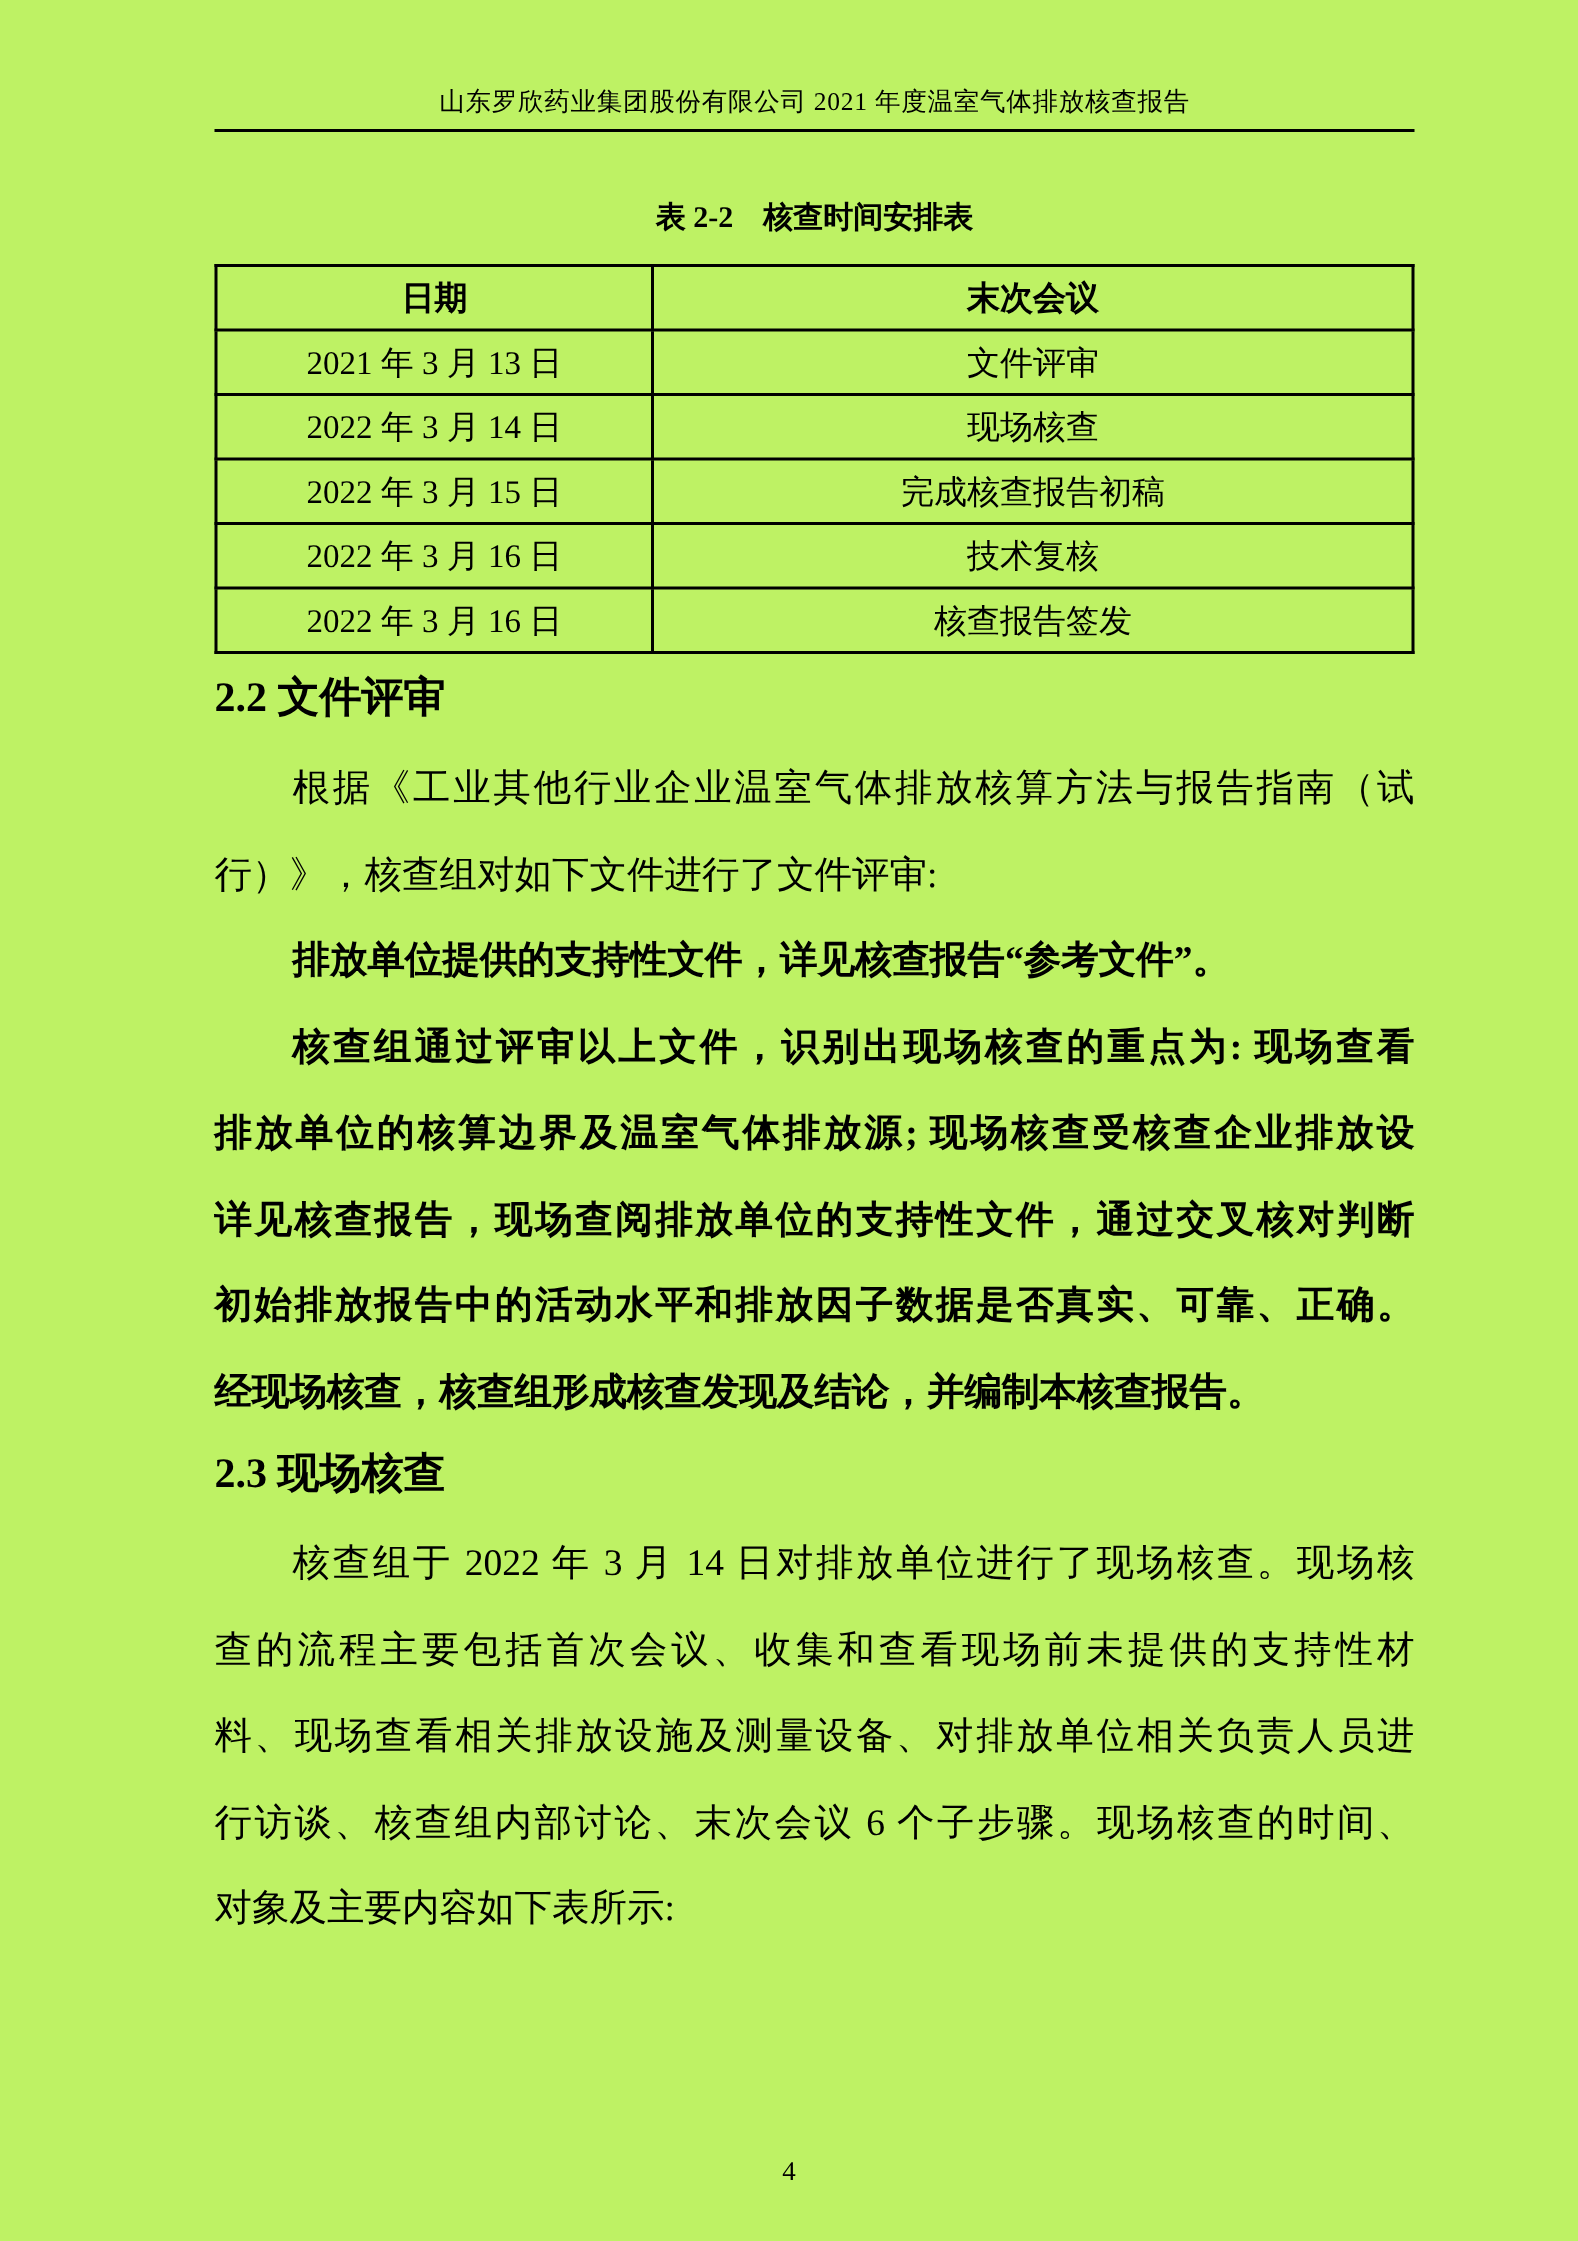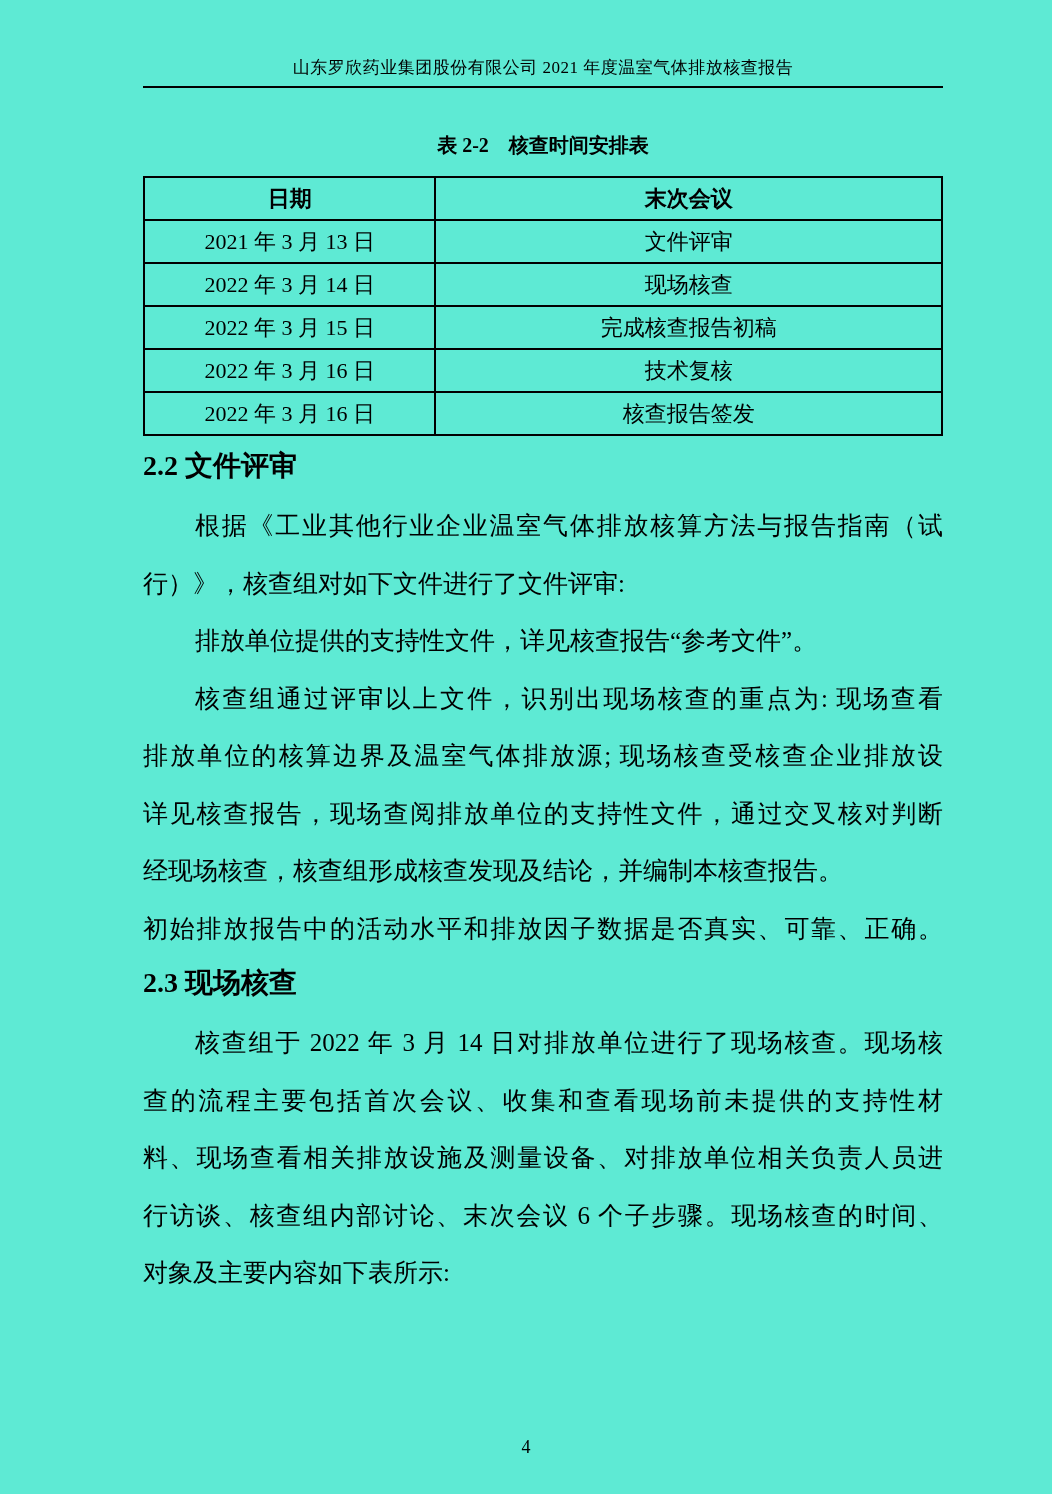--- a/index.html
+++ b/index.html
@@ -5,21 +5,21 @@
   html, body {
     margin: 0;
     padding: 0;
     background: #ffffff;
   }
   .page {
     position: relative;
     width: 1052px;
     height: 1494px;
     margin: 0 auto;
-    background: #5eead4;
+    background: #bef264;
     color: #000000;
     font-family: "Liberation Serif", "DejaVu Serif", serif;
     overflow: hidden;
     box-sizing: border-box;
   }
   .content {
     margin: 0 109px 0 143px; 
   }
   
   .page-header {
@@ -67,21 +67,21 @@
     font-weight: bold;
     line-height: 34px;
   }
   .sec-heading.second { margin-top: 9px; }
   
   .para {
     margin: 14px 0 0 0;
     font-size: 25px;
     line-height: 57.5px;
   }
-  .para.cont { margin-top: 0; }
+  .para.cont { margin-top: 0; font-weight: bold; }
   .line {
     text-align: justify;
     text-align-last: justify;
     white-space: nowrap;
   }
   .line.last { text-align-last: left; }
   .line.indent { padding-left: 52px; }
   
   .page-footer {
     position: absolute;
@@ -148,22 +148,22 @@
     </div>
 
     <div class="para cont">
       <div class="line last indent">排放单位提供的支持性文件，详见核查报告“参考文件”。</div>
     </div>
 
     <div class="para cont">
       <div class="line indent">核查组通过评审以上文件，识别出现场核查的重点为: 现场查看</div>
       <div class="line">排放单位的核算边界及温室气体排放源; 现场核查受核查企业排放设</div>
       <div class="line">详见核查报告，现场查阅排放单位的支持性文件，通过交叉核对判断</div>
+      <div class="line">初始排放报告中的活动水平和排放因子数据是否真实、可靠、正确。</div>
       <div class="line last">经现场核查，核查组形成核查发现及结论，并编制本核查报告。</div>
-      <div class="line">初始排放报告中的活动水平和排放因子数据是否真实、可靠、正确。</div>
     </div>
 
     <h2 class="sec-heading second">2.3 现场核查</h2>
 
     <div class="para">
       <div class="line indent">核查组于 2022 年 3 月 14 日对排放单位进行了现场核查。现场核</div>
       <div class="line">查的流程主要包括首次会议、收集和查看现场前未提供的支持性材</div>
       <div class="line">料、现场查看相关排放设施及测量设备、对排放单位相关负责人员进</div>
       <div class="line">行访谈、核查组内部讨论、末次会议 6 个子步骤。现场核查的时间、</div>
       <div class="line last">对象及主要内容如下表所示:</div>

